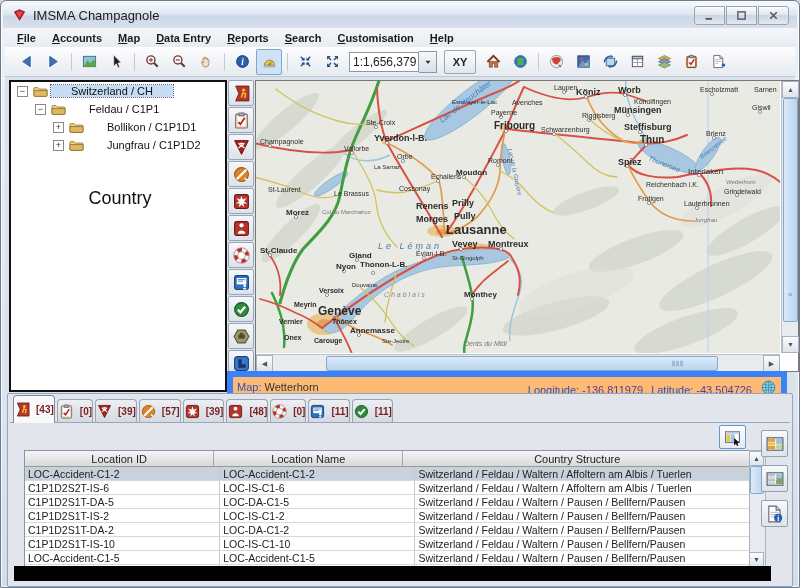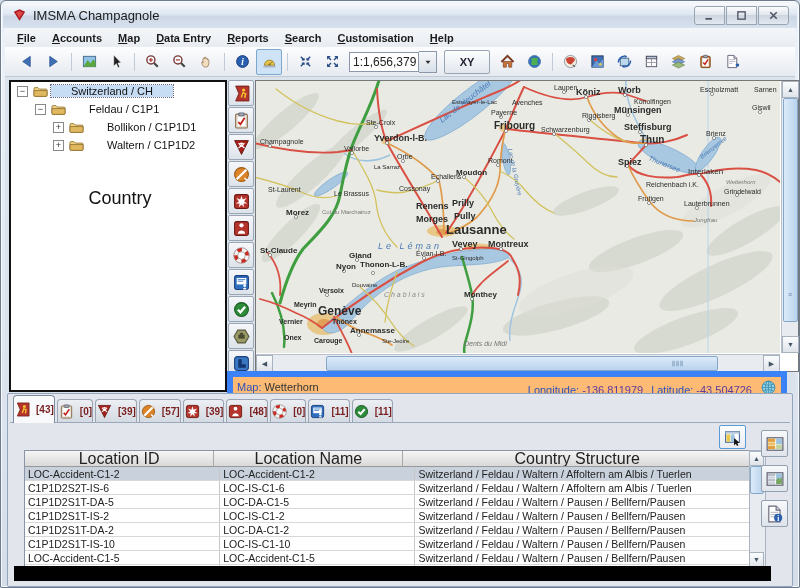--- a/index.html
+++ b/index.html
@@ -37,21 +37,21 @@
   .tsep{width:9px;height:22px;position:relative}
   .tsep::after{content:"";position:absolute;left:4px;top:2px;bottom:2px;width:1px;background:#c2cad5}
   .scale-combo{display:flex;align-items:center;margin:0 3px}
   .scale-field{width:62px;height:18px;background:#fff;border:1px solid #8a98aa;
        font-size:12px;display:flex;align-items:center;padding:0 3px;color:#222}
   .scale-arrow{width:17px;height:20px;background:linear-gradient(#f6f8fa,#d8dfe8);
        border:1px solid #8a98aa;border-left:none;display:flex;align-items:center;justify-content:center}
   .scale-arrow svg{width:10px;height:10px}
   .xy-btn{min-width:24px;height:22px;border:1px solid #99a5b4;border-radius:2px;
        background:linear-gradient(#fcfdfe,#e2e7ee);font-size:11px;font-weight:bold;color:#223;
-       display:flex;align-items:center;justify-content:center;margin:0 4px;padding:0 10px}
+       display:flex;align-items:center;justify-content:center;margin:0 4px;padding:0 3px}
   
   .main{position:absolute;left:4px;right:4px;top:76px;height:316px;background:#dae2ec}
   .tree-pane{position:absolute;left:4px;top:3px;width:214px;height:308px;background:#fff;
        border:2px solid #111}
   .tree-row{display:flex;align-items:center;height:18px;font-size:11px;color:#111;white-space:nowrap}
   .expander{width:9px;height:9px;border:1px solid #888;background:#fff;display:inline-flex;
        align-items:center;justify-content:center;font-size:9px;line-height:7px;color:#333;
        margin-right:4px;flex:none}
   .tree-folder{width:16px;height:16px;margin-right:3px;flex:none;display:inline-flex}
   .tree-label{padding:0 20px}
@@ -102,21 +102,21 @@
        background:linear-gradient(#f7f9fb,#dfe4eb);border:1px solid #93a0b0;border-radius:2px}
   .sbtn svg{width:18px;height:18px}
   .tp-toolbar{position:absolute;left:8px;right:40px;top:30px;height:24px}
   .colpick-btn{position:absolute;right:6px;top:1px;width:25px;height:22px;
        display:flex;align-items:center;justify-content:center;background:linear-gradient(#fdfefe,#e7ebf1);
        border:1px solid #5b9bd5;border-radius:2px}
   .colpick-btn svg{width:17px;height:17px}
   .table-panel{position:absolute;left:16px;top:56px;width:724px;height:116px;background:#fff;
        border:1px solid #8a96a6;overflow:hidden}
   .g-header{display:flex;height:15px;background:linear-gradient(#f5f5f5,#d9d9d9);
-       border-bottom:1px solid #999;font-size:16px;color:#222}
+       border-bottom:1px solid #999;font-size:11px;color:#222}
   .g-hcell{display:flex;align-items:center;justify-content:center;border-right:1px solid #a8a8a8;overflow:hidden}
   .g-row{display:flex;height:13px;font-size:10.5px;color:#222;border-bottom:1px solid #d8d8d8;background:#fff}
   .g-row.selected{background:#c9d1dc}
   .g-cell{display:flex;align-items:center;padding:0 3px;border-right:1px solid #c8c8c8;
        white-space:nowrap;overflow:hidden}
   .c0{width:26%;flex:none}.c1{width:26%;flex:none}.c2{width:48%;flex:none}
   .t-vscroll{position:absolute;left:741px;top:56px;width:15px;height:116px;background:#e8ebef;
        border:1px solid #aab4c0}
   .black-bar{position:absolute;left:6px;top:172px;width:757px;height:15px;background:#000}
   svg{display:block}
@@ -402,21 +402,21 @@
             <span class="tree-label">Bollikon / C1P1D1</span>
           </div>
           <div class="tree-row" style="padding-left: 42px;">
             <span class="expander">+</span>
             <span class="tree-folder icwrap">
               <svg viewBox="0 0 16 16" width="15" height="15">
                 <path d="M1 5 Q1 3.8 2.2 3.8 H5.2 L6.8 5.4 H13.8 Q15 5.4 15 6.6 V12 Q15 13.2 13.8 13.2 H2.2 Q1 13.2 1 12 Z" fill="#f0d080" stroke="#8a6a2a" stroke-width="0.8"></path>
                 <path d="M1 7 H15 V12 Q15 13.2 13.8 13.2 H2.2 Q1 13.2 1 12 Z" fill="#e0b860" stroke="#8a6a2a" stroke-width="0.8"></path>
               </svg>
             </span>
-            <span class="tree-label">Waltern / C1P1D2</span>
+            <span class="tree-label">Jungfrau / C1P1D2</span>
           </div>
         </div>
       <div class="pane-caption">
         <div>Country</div>
       </div>
     </div>
 
     <div class="vtools">
         <div class="vtbtn">
           <span class="icwrap">

